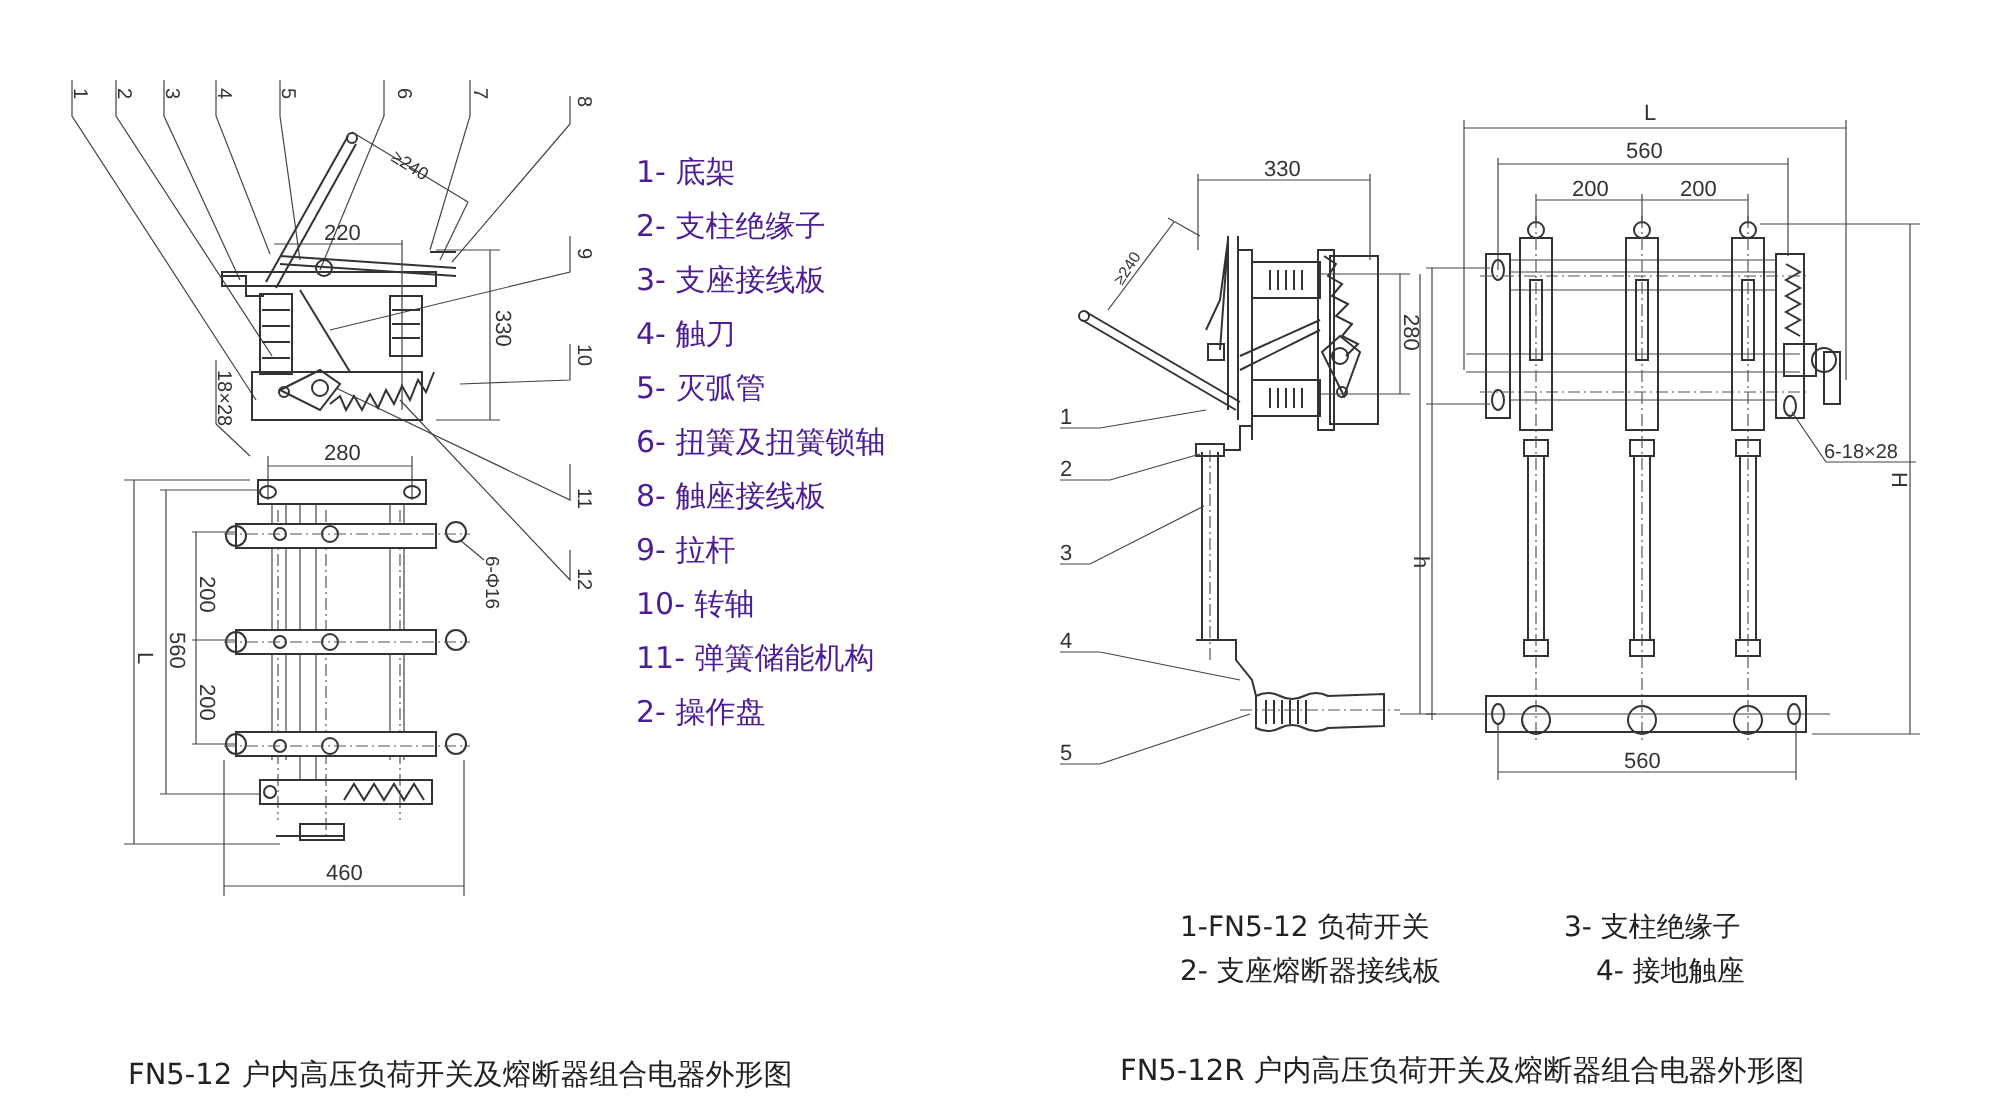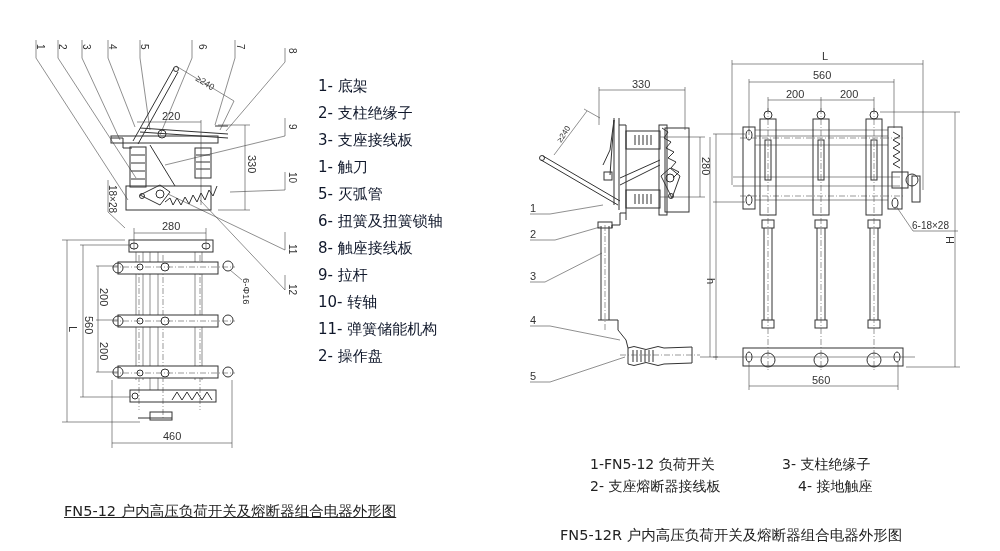--- a/index.html
+++ b/index.html
@@ -4,21 +4,21 @@
 <style>
   html,body{margin:0;padding:0;background:#fff;}
   body{width:1000px;height:551px;position:relative;overflow:hidden;font-family:"DejaVu Sans","Liberation Sans",sans-serif;color:#222;}
   svg{position:absolute;left:0;top:0;}
   .ln{stroke:#333;stroke-width:1;fill:none;}
   .th{stroke:#444;stroke-width:0.6;fill:none;}
   .dd{stroke:#555;stroke-width:0.6;fill:none;stroke-dasharray:6 2 1 2;}
   .fw{fill:#fff;stroke:#333;stroke-width:1;}
   .dim{font-size:11px;fill:#333;font-family:"Liberation Sans",sans-serif;}
   .callout{font-size:10px;fill:#333;font-family:"Liberation Sans",sans-serif;}
-  .legend{position:absolute;font-size:15px;line-height:27px;color:#0f172a;}
+  .legend{position:absolute;font-size:15px;line-height:27px;color:#4c1d95;}
   .legend div{white-space:nowrap;}
   .legend2{position:absolute;font-size:14px;line-height:22px;color:#222;}
   .caption{position:absolute;font-size:14.5px;color:#222;white-space:nowrap;}
 </style>
 </head>
 <body>
 
 <svg width="1000" height="551" viewBox="0 0 1000 551">
 
   <g>
@@ -379,31 +379,31 @@
     <line class="th" x1="898" y1="362" x2="898" y2="390"></line>
     <line class="th" x1="749" y1="386" x2="898" y2="386"></line>
     <text class="dim" x="812" y="384">560</text>
   </g>
 </svg>
 
 <div class="legend" style="left:318px;top:73px;">
   <div>1- 底架</div>
   <div>2- 支柱绝缘子</div>
   <div>3- 支座接线板</div>
-  <div>1- 触刀</div>
+  <div>4- 触刀</div>
   <div>5- 灭弧管</div>
   <div>6- 扭簧及扭簧锁轴</div>
   <div>8- 触座接线板</div>
   <div>9- 拉杆</div>
   <div>10- 转轴</div>
   <div>11- 弹簧储能机构</div>
   <div>2- 操作盘</div>
 </div>
 
 <div class="legend2" style="left:590px;top:453px;">
   <div style="position:absolute;left:0;top:0;white-space:nowrap;">1-FN5-12 负荷开关</div>
   <div style="position:absolute;left:192px;top:0;white-space:nowrap;text-align:right;">3- 支柱绝缘子</div>
   <div style="position:absolute;left:0;top:22px;white-space:nowrap;text-align:center;">2- 支座熔断器接线板</div>
   <div style="position:absolute;left:208px;top:22px;white-space:nowrap;">4- 接地触座</div>
 </div>
 
-<div class="caption" style="left:64px;top:502px;text-decoration:underline;">FN5-12 户内高压负荷开关及熔断器组合电器外形图</div>
+<div class="caption" style="left:64px;top:528px;">FN5-12 户内高压负荷开关及熔断器组合电器外形图</div>
 <div class="caption" style="left:560px;top:514px;margin-top:12px;">FN5-12R 户内高压负荷开关及熔断器组合电器外形图</div>
 
 </body></html>

